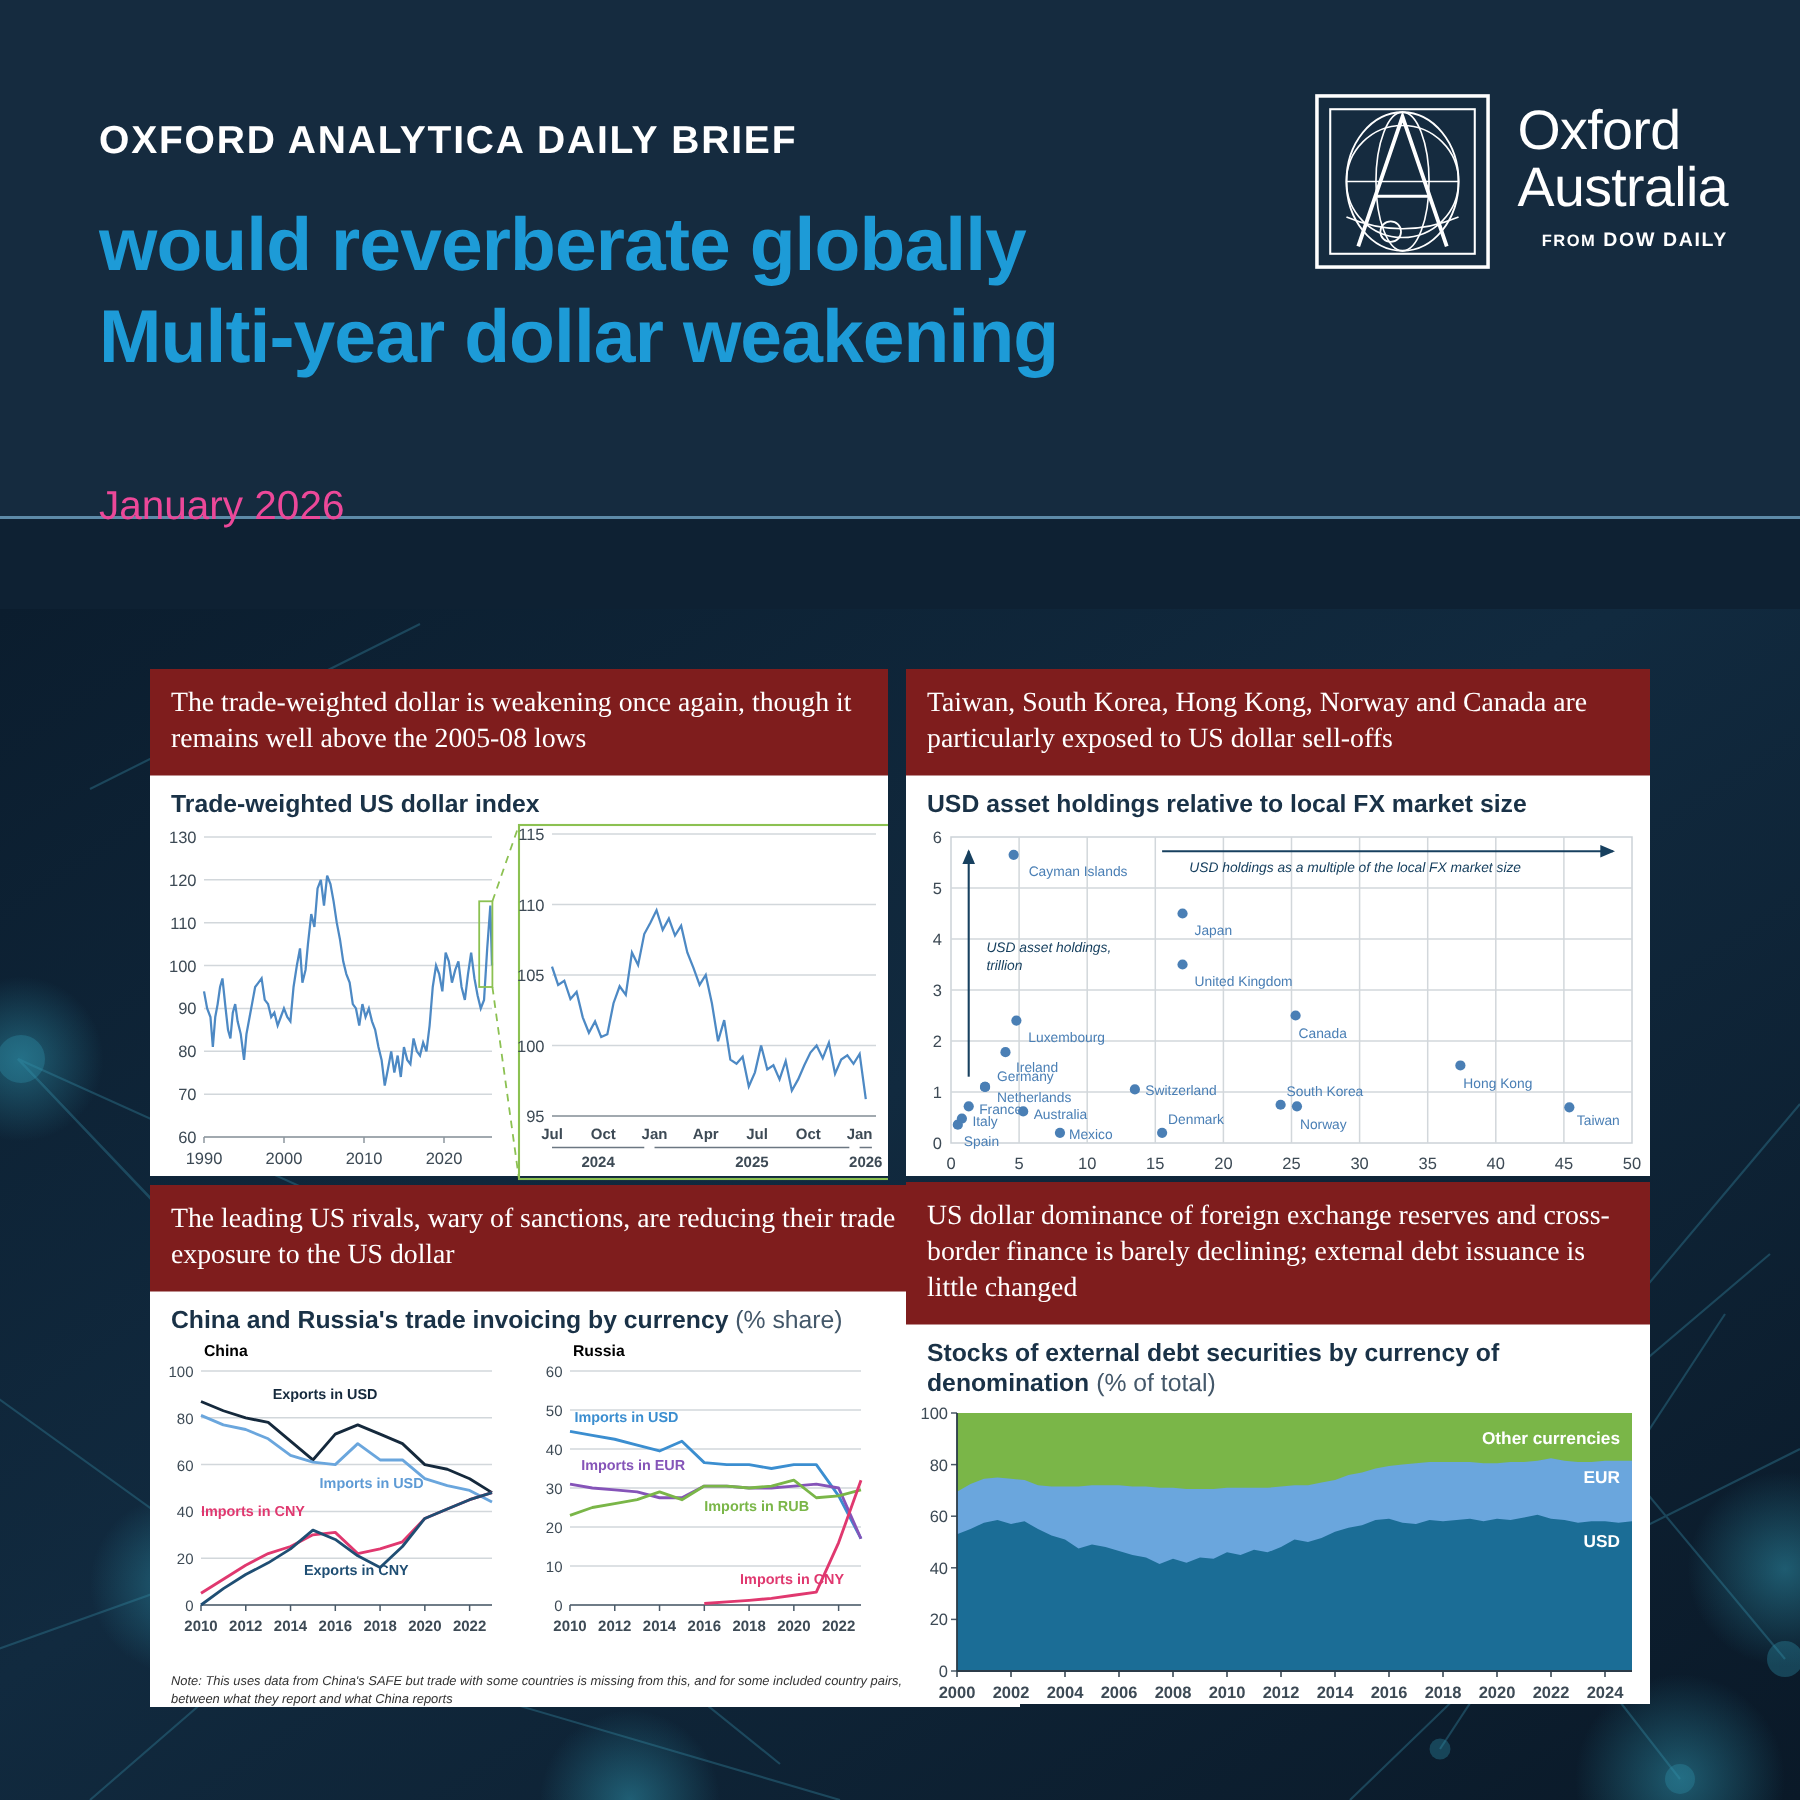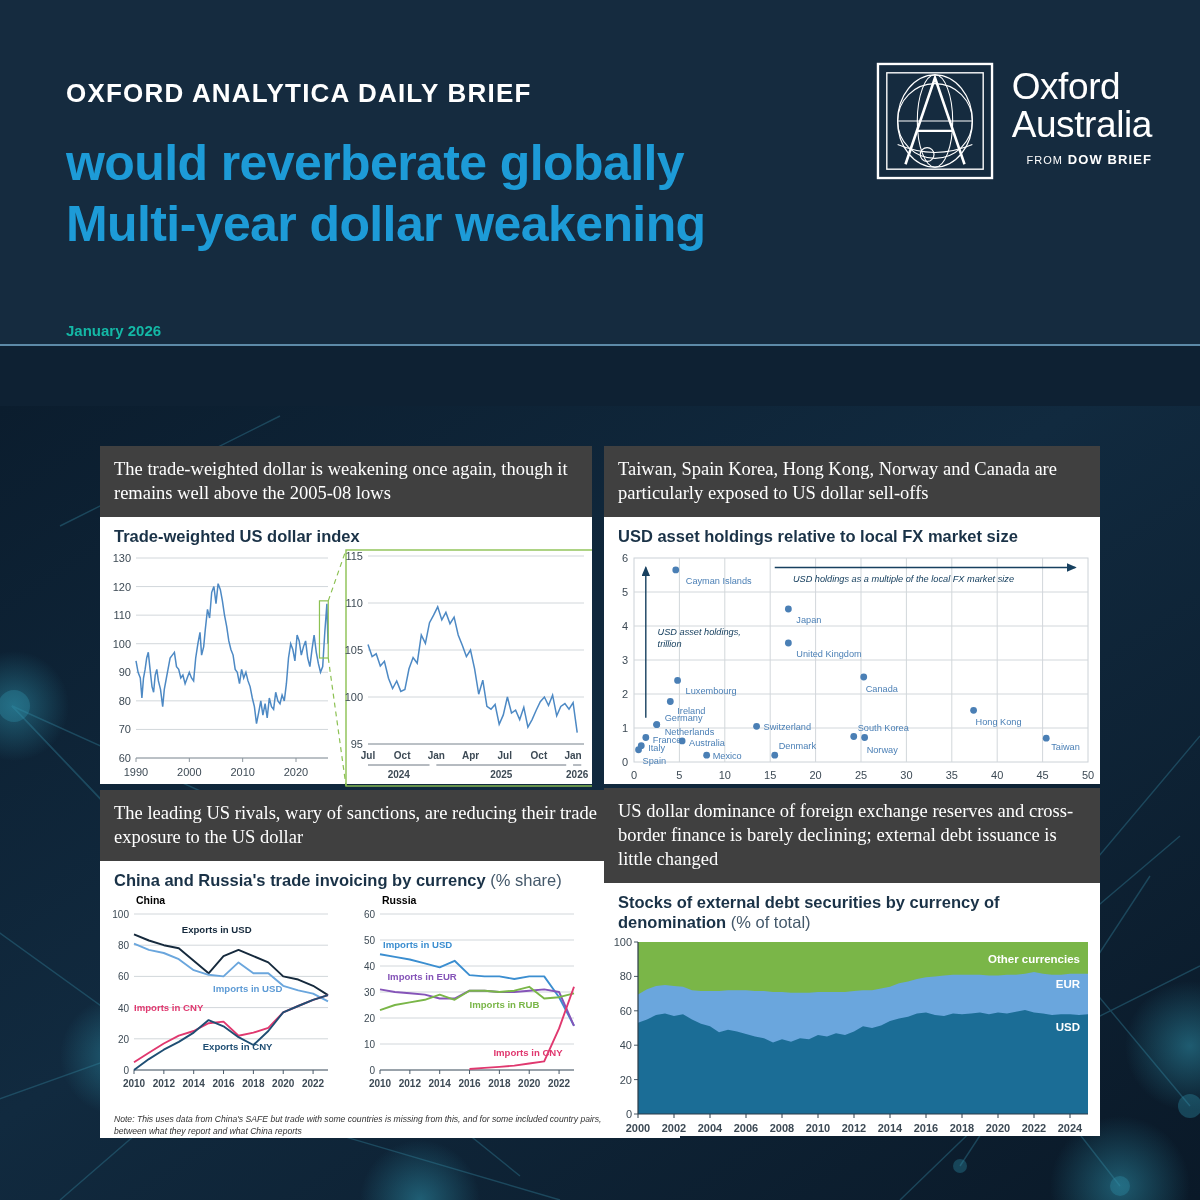--- a/index.html
+++ b/index.html
@@ -21,45 +21,45 @@
     font-size:26px; font-weight:700; letter-spacing:1.2px;
     color:#ffffff;
   }
   #hero-title {
     position:absolute; left:66px; top:133px; width:800px;
     font-size:50px; font-weight:700; line-height:1.22;
     color:#1d9bd7; letter-spacing:-0.6px;
   }
   #hero-date {
     position:absolute; left:66px; top:322px;
-    font-size:15px; color:#14b8a6; font-weight:700;
+    font-size:27px; color:#ec4899; font-weight:400;
   }
   #logo-wrap {
     position:absolute; right:48px; top:62px;
     display:flex; align-items:flex-start; gap:18px;
   }
   #logo-mark { width:118px; height:118px; }
   #logo-text { padding-top:6px; }
   #logo-text .l1, #logo-text .l2 {
     font-size:37px; font-weight:400; color:#fff; line-height:1.02;
     letter-spacing:-0.4px;
   }
   #logo-text .l3 {
     margin-top:9px; font-size:13px; color:#fff; letter-spacing:1.1px;
     font-weight:700; text-align:right;
   }
-  #logo-text .l3 .thin { font-weight:400; font-size:11px; letter-spacing:1px; }
+  #logo-text .l3 .thin { font-weight:700; font-size:11px; letter-spacing:1px; }
 
   
   #bg-net { position:absolute; left:0; top:406px; width:1200px; height:794px; }
 
   
   .panel { position:absolute; background:#ffffff; }
   .phead {
-    background:#404040; color:#ffffff;
+    background:#7f1d1d; color:#ffffff;
     font-family:"Liberation Serif", serif;
     font-size:18.5px; line-height:1.30; font-weight:400;
     padding:11px 14px 12px 14px;
   }
   .psub {
     font-size:16.5px; font-weight:700; color:#1a3247;
     padding:9px 14px 2px 14px; line-height:1.22;
   }
   .psub .light { font-weight:400; color:#44586a; }
   .plot { position:relative; }
@@ -106,21 +106,21 @@
       <path d="M30 104 L60 16 L90 104" fill="none" stroke="#fff" stroke-width="2.6"></path>
       <line x1="42" y1="70" x2="78" y2="70" stroke="#fff" stroke-width="2.2"></line>
       <circle cx="52" cy="94" r="7" fill="none" stroke="#fff" stroke-width="1.2"></circle>
       <path d="M22 84 Q60 100 98 84" fill="none" stroke="#fff" stroke-width="1.1"></path>
     </svg>
     <div id="logo-text">
       <div class="l1">Oxford</div>
       <div class="l2">Australia</div>
       <div class="l3">
         <span class="thin">FROM</span>
-        <span>DOW BRIEF</span>
+        <span>DOW DAILY</span>
       </div>
     </div>
   </div>
 </div>
 
 <svg id="bg-net" viewBox="0 0 1200 794">
   <defs>
     <radialGradient id="glow" cx="50%" cy="50%" r="50%">
       <stop offset="0%" stop-color="#2e8fa8" stop-opacity="0.55"></stop>
       <stop offset="100%" stop-color="#2e8fa8" stop-opacity="0"></stop>
@@ -223,21 +223,21 @@
         <line x1="336.35443037975" y1="217" x2="466.2278481012812" y2="217" stroke="#6c7782" stroke-width="1"></line>
         <text x="401.2911392405156" y="230" class="tick-s" text-anchor="middle" font-weight="700">2025</text>
         <line x1="473.06329113924994" y1="217" x2="481.2658227848125" y2="217" stroke="#6c7782" stroke-width="1"></line>
         <text x="477.1645569620312" y="230" class="tick-s" text-anchor="middle" font-weight="700">2026</text>
         <polyline points="268.0,96.4 272.1,108.6 276.2,105.8 280.3,118.0 284.4,113.3 288.5,130.2 292.6,140.5 296.7,133.0 300.8,143.4 304.9,141.5 309.0,120.8 313.1,109.5 317.2,115.2 321.3,87.0 325.4,95.4 329.5,74.7 333.6,67.2 337.7,58.8 341.8,71.9 345.9,64.4 350.0,75.7 354.1,69.1 358.2,87.0 362.3,97.3 366.4,108.6 370.5,102.0 374.6,120.8 378.7,146.2 382.8,132.1 386.9,158.4 391.0,161.2 395.1,156.5 399.2,176.3 403.3,166.9 407.4,149.0 411.5,165.0 415.6,162.2 419.7,171.6 423.8,159.3 427.9,179.1 432.1,171.6 436.2,162.2 440.3,153.7 444.4,149.0 448.5,157.5 452.6,147.1 456.7,167.8 460.8,158.4 464.9,155.6 469.0,161.2 473.1,154.6 477.2,184.7" fill="none" stroke="#4d89c4" stroke-width="1.5"></polyline>
       </svg>
   </div>
 </div>
 
 <div class="panel" id="panel-tr">
-  <div class="phead">Taiwan, Spain Korea, Hong Kong, Norway and Canada are particularly exposed to US dollar sell-offs</div>
+  <div class="phead">Taiwan, South Korea, Hong Kong, Norway and Canada are particularly exposed to US dollar sell-offs</div>
   <div class="psub">USD asset holdings relative to local FX market size</div>
   <div class="plot">
     <svg id="svg-tr" viewBox="0 0 496 248" width="496" height="248">
         <rect x="30" y="10" width="454" height="204" fill="none" stroke="#ccd2d7" stroke-width="1"></rect>
         <text x="24" y="218" class="tick" text-anchor="end">0</text>
         <line x1="30" y1="180" x2="484" y2="180" class="grid"></line>
         <text x="24" y="184" class="tick" text-anchor="end">1</text>
         <line x1="30" y1="146" x2="484" y2="146" class="grid"></line>
         <text x="24" y="150" class="tick" text-anchor="end">2</text>
         <line x1="30" y1="112" x2="484" y2="112" class="grid"></line>

